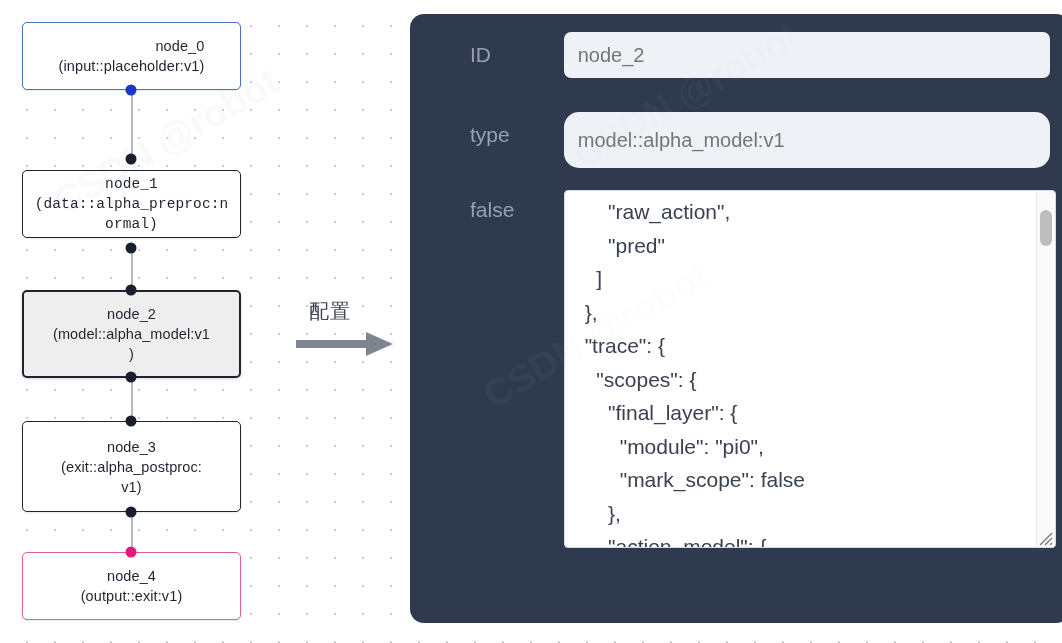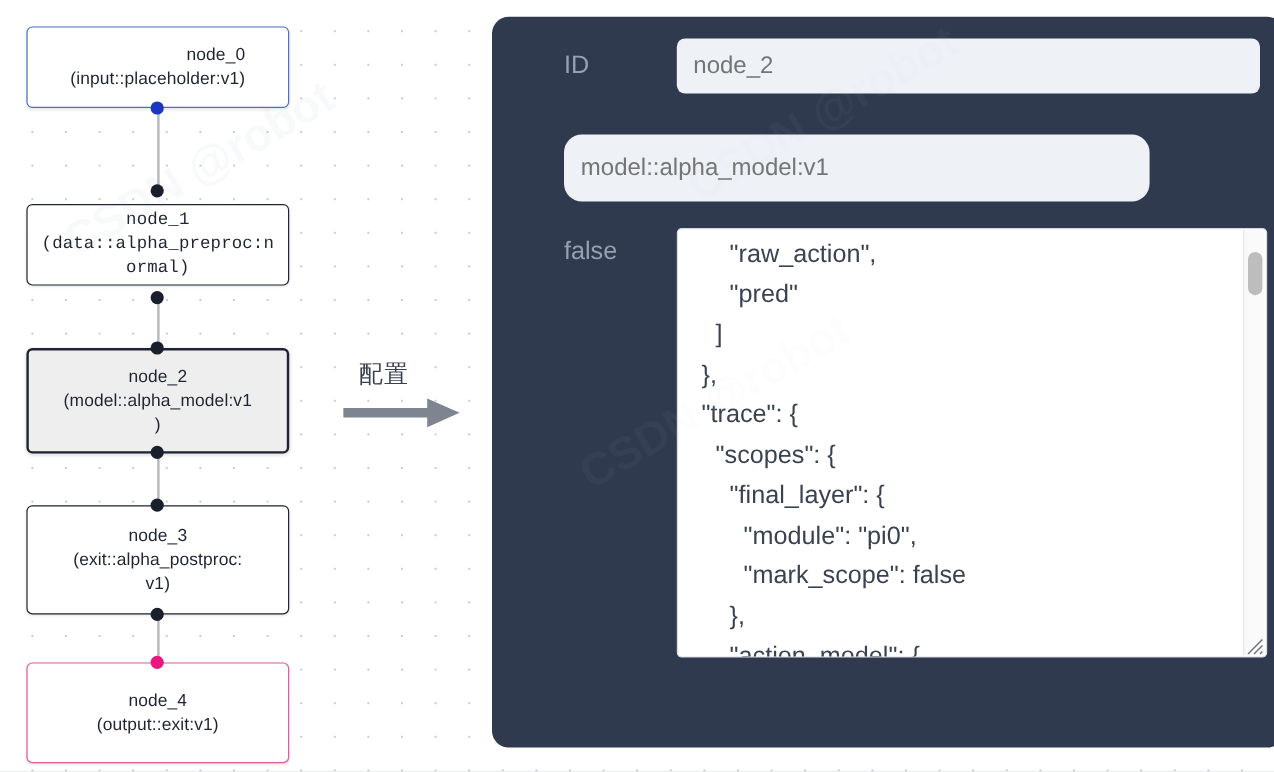--- a/index.html
+++ b/index.html
@@ -88,21 +88,21 @@
   .edge {
     position: absolute;
     width: 2px;
     background: #b5b8bf;
     z-index: 1;
   }
 
   
   #annotation {
     position: absolute;
-    left: 286px;
+    left: 296px;
     top: 298px;
     width: 112px;
     height: 62px;
     z-index: 8;
   }
   #annotation-label {
     position: absolute;
     left: 13px;
     top: 0px;
     font-size: 20px;
@@ -323,21 +323,21 @@
     <div class="handle" style="left:131px; top:377px;"></div>
 
     <div class="handle" style="left:131px; top:421px;"></div>
     <div class="node" style="left:22px; top:421px; width:219px; height:91px;">
       <span class="node-text">node_3
 (exit::alpha_postproc:
 v1)</span>
     </div>
     <div class="handle" style="left:131px; top:512px;"></div>
 
-    <div class="node output-node" style="left:22px; top:552px; width:219px; height:84px;">
+    <div class="node output-node" style="left:22px; top:552px; width:219px; height:68px;">
       <span class="node-text">node_4
 (output::exit:v1)</span>
     </div>
     <div class="handle pink" style="left:131px; top:552px;"></div>
 
     <div id="annotation">
       <div id="annotation-label">配置</div>
       <svg id="annotation-arrow" width="100" height="26" viewBox="0 0 100 26">
         <path d="M0 9 L70 9 L70 1 L97 13 L70 25 L70 17 L0 17 Z" fill="#7f8491"></path>
       </svg>
@@ -348,20 +348,21 @@
 
     <div class="watermark" style="left:150px; top:60px; color:rgba(200,210,230,0.045);">CSDN @robot</div>
     <div class="watermark" style="left:60px; top:300px; color:rgba(200,210,230,0.045);">CSDN @robot</div>
 
     <div class="field-row" id="row-id">
       <div class="field-label">ID</div>
       <input class="field-input" id="id-input" type="text" placeholder="node_2" style="">
     </div>
 
     <div class="field-row" id="row-type">
+      <div class="field-label">type</div>
       <input class="field-input" id="type-input" type="text" placeholder="model::alpha_model:v1" style="">
     </div>
 
     <div class="field-row" id="row-config">
       <div class="field-label">false</div>
       <div id="config-wrap">
         <textarea id="config-textarea" spellcheck="false" style="">      "raw_action",
       "pred"
     ]
   },

